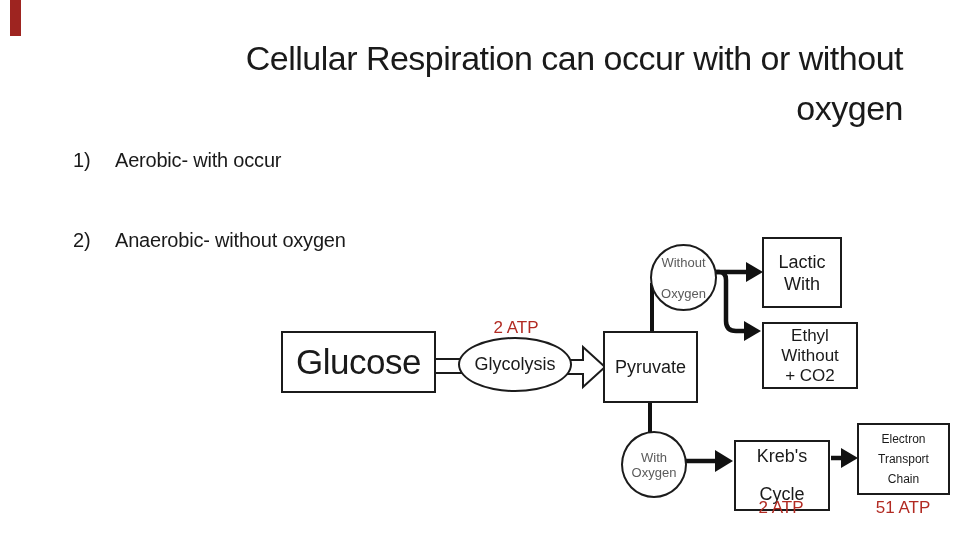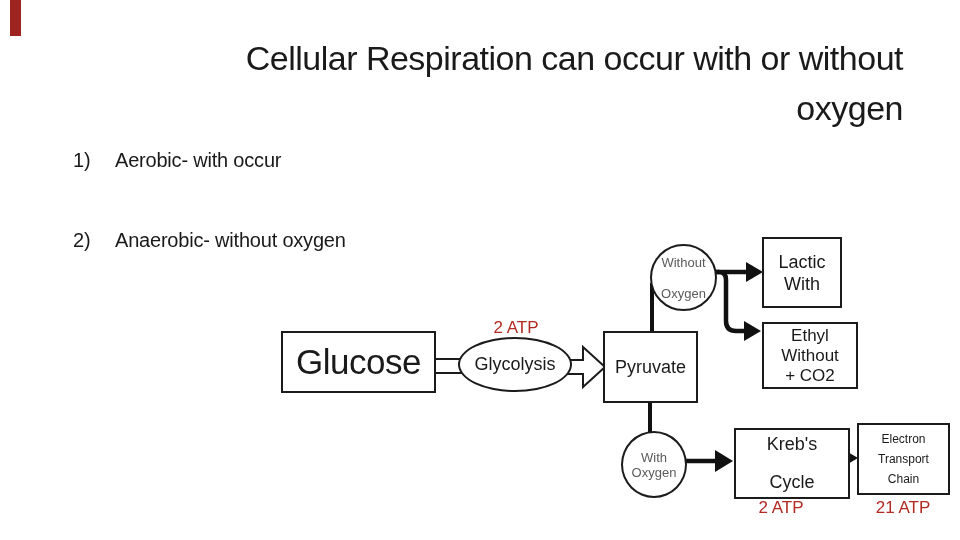--- a/index.html
+++ b/index.html
@@ -37,21 +37,21 @@
   .glycolysis-ellipse{left:458px;top:337px;width:114px;height:55px;border-radius:50%;font-size:18px;}
   .pyruvate-box{left:603px;top:331px;width:95px;height:72px;font-size:18px;}
   .circle{
     border-radius:50%;font-size:13px;line-height:15px;
     color:var(--circle-text,#5b5b5b);
   }
   .without-circle{left:650px;top:244px;width:67px;height:67px;gap:16px;}
   .with-circle{left:621px;top:431px;width:66px;height:67px;}
   .lactic-box{left:762px;top:237px;width:80px;height:71px;font-size:18px;line-height:22px;}
   .ethyl-box{left:762px;top:322px;width:96px;height:67px;font-size:17px;line-height:20px;}
-  .krebs-box{left:734px;top:428px;width:116px;height:71px;font-size:18px;line-height:23px;gap:15px;}
+  .krebs-box{left:734px;top:440px;width:96px;height:71px;font-size:18px;line-height:23px;gap:15px;}
   .electron-box{left:857px;top:423px;width:93px;height:72px;font-size:12px;line-height:20px;}
   .atp{
     position:absolute;width:100px;text-align:center;z-index:2;
     font-size:17px;font-weight:400;color:var(--atp-red,#b22a22);
   }
   .atp-glycolysis{left:466px;top:318px;}
   .atp-krebs{left:731px;top:498px;}
   .atp-electron{left:853px;top:498px;}
 </style>
 </head>
@@ -140,16 +140,16 @@
     </div>
 
     <div class="atp atp-krebs">2 ATP</div>
 
     <div class="node electron-box">
       <span class="ln">Electron</span>
       <span class="ln">Transport</span>
       <span class="ln">Chain</span>
     </div>
 
-    <div class="atp atp-electron">21 ATP</div>
+    <div class="atp atp-electron">51 ATP</div>
 
   </div>
 </div>
 
 </body></html>

